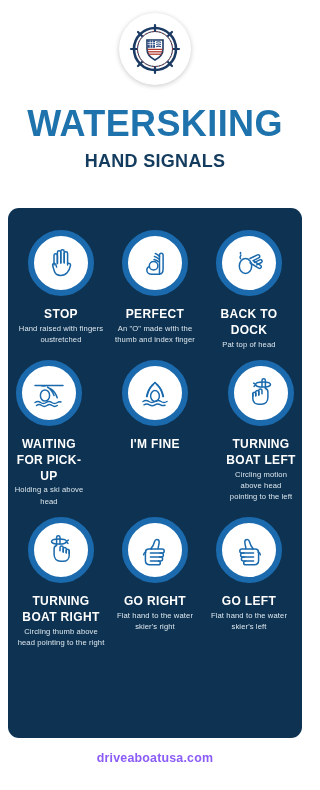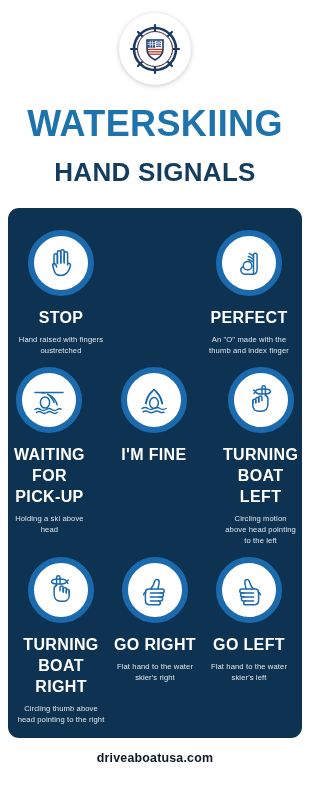--- a/index.html
+++ b/index.html
@@ -44,26 +44,26 @@
     padding: 0 6px;
   }
   .title-1 {
     font-size: 36px;
     font-weight: 700;
     letter-spacing: 0.4px;
     color: #1f73ad;
     line-height: 1.08;
   }
   .title-2 {
-    font-size: 26px;
+    font-size: 18px;
     font-weight: 700;
     letter-spacing: 0.3px;
     color: #143c5e;
     line-height: 1.12;
-    margin-top: 14px;
+    margin-top: 7px;
   }
 
   
   .panel {
     position: absolute;
     left: 8px;
     top: 208px;
     width: 294px;
     height: 530px;
     background: #0e3251;
@@ -95,49 +95,48 @@
     border: 6px solid #1a6aad;
     display: flex;
     align-items: center;
     justify-content: center;
     overflow: hidden;
   }
   .icon-circle svg { display: block; }
 
   .cell-title {
     margin-top: 11px;
-    font-size: 16px;
+    font-size: 12px;
     font-weight: 700;
     color: #ffffff;
     letter-spacing: 0.35px;
     line-height: 1.32;
     text-transform: uppercase;
   }
   .cell-desc {
-    margin-top: 6px;
     font-size: 7.6px;
     font-weight: 400;
     color: #dce7ef;
     line-height: 1.48;
     letter-spacing: 0.12px;
     max-width: 92px;
   }
 
   
   .footer {
     position: absolute;
     left: 0;
     top: 748px;
     width: 100%;
     text-align: center;
   }
   .footer-url {
     font-size: 12.4px;
     font-weight: 700;
-    color: #0f172a;
+    color: #8b5cf6;
     letter-spacing: 0.2px;
   }
 </style>
 </head>
 <body>
 
 <div class="page">
 
   <div class="logo-wrap">
     <div class="logo-circle">
@@ -212,20 +211,35 @@
               <path d="M23.4 18.6 c-1.4 -1.2 -3 -2 -4.4 -2.2"></path>
               <circle cx="18.6" cy="22.8" r="4.3"></circle>
               <path d="M14.4 23.6 c-1.6 0.5 -2.6 1.8 -2.6 3.4 c0 2.6 2.2 4.3 5 4.3 h7.7"></path>
             </g>
           </svg>
         </div>
         <div class="cell-title">PERFECT</div>
         <div class="cell-desc">An "O" made with the thumb and index finger</div>
       </div>
 
+      <div class="cell">
+        <div class="icon-circle">
+          <svg width="42" height="42" viewBox="0 0 42 42">
+            <g fill="none" stroke="#1a6aad" stroke-width="1.5" stroke-linecap="round" stroke-linejoin="round">
+              <ellipse cx="17.5" cy="24" rx="6.2" ry="7.4"></ellipse>
+              <path d="M22 16.5 l7.5 -3.6 c1 -0.5 2 0 2.2 1 c0.2 0.9 -0.2 1.6 -1 2 l-5.6 2.8 l7.4 4.6 c0.9 0.6 1 1.7 0.4 2.5 c-0.6 0.7 -1.5 0.8 -2.3 0.3 l-8.6 -5.3"></path>
+              <path d="M26.5 20.4 l5.3 -2.6 c0.9 -0.45 1.9 -0.05 2.2 0.85 c0.3 0.95 -0.15 1.75 -1 2.15 l-4.3 2.1"></path>
+              <path d="M12.8 13.4 c-0.9 1 -1 2.3 -0.3 3.3"></path>
+              <path d="M12.5 10.6 v1.4"></path>
+            </g>
+          </svg>
+        </div>
+        <div class="cell-title">BACK TO DOCK</div>
+        <div class="cell-desc">Pat top of head</div>
+      </div>
 
     </div>
 
     <div class="row row-2">
 
       <div class="cell">
         <div class="icon-circle">
           <svg width="42" height="42" viewBox="0 0 42 42">
             <g fill="none" stroke="#1a6aad" stroke-width="1.5" stroke-linecap="round" stroke-linejoin="round">
               <line x1="7" y1="13.5" x2="35" y2="13.5"></line>

